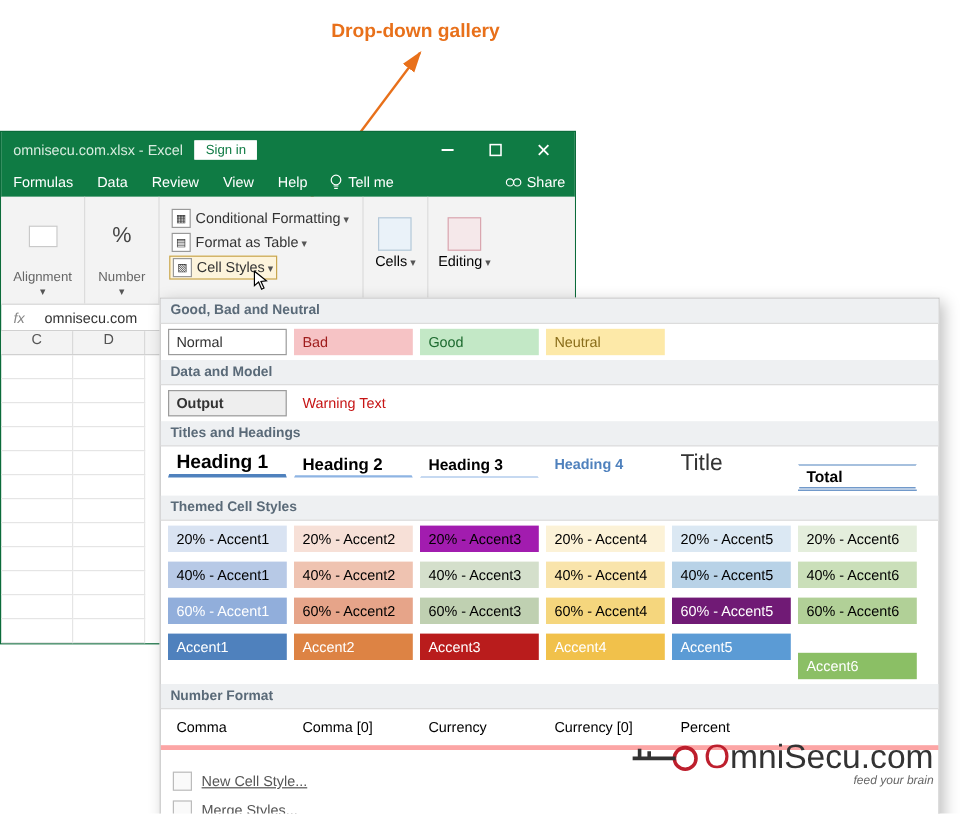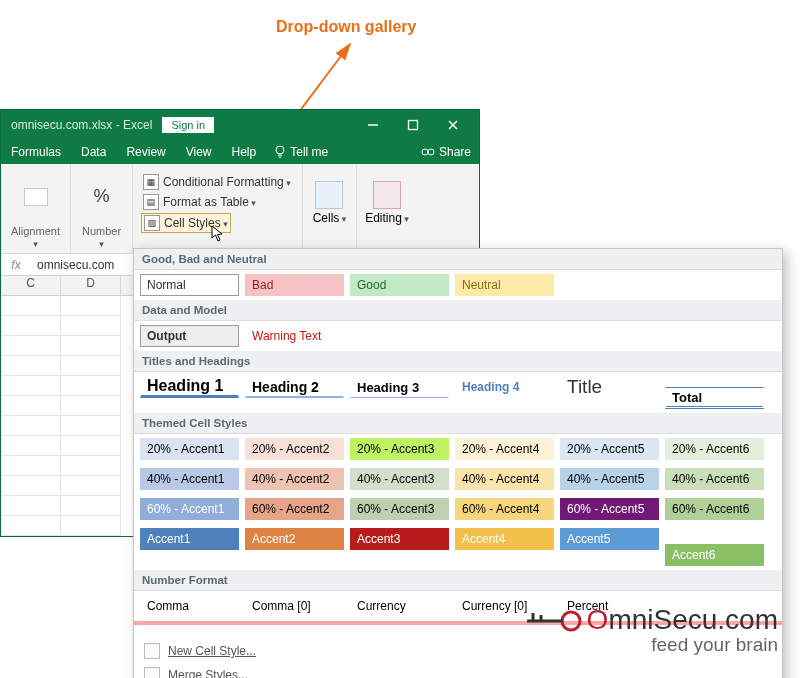--- a/index.html
+++ b/index.html
@@ -47,21 +47,21 @@
   .gal-header { background: #eef0f2; color: #5a6a78; font-weight: bold; font-size: 11.5px; padding: 4px 8px; border-bottom: 1px solid #dcdcdc; }
   .gal-row { display: flex; padding: 4px 6px; gap: 6px; flex-wrap: wrap; }
   .swatch { width: 99px; height: 22px; display: flex; align-items: center; padding: 0 6px; font-size: 12px; border: 1px solid transparent; cursor: pointer; overflow: hidden; white-space: nowrap; }
   .sw-bordered { border: 1px solid #9b9b9b; background: #fff; }
   .gal-footer-item { display: flex; align-items: center; gap: 8px; padding: 4px 10px; color: #555; font-size: 12px; cursor: pointer; text-decoration: underline; }
   .gal-footer-item .fi-icon { width: 16px; height: 16px; border: 1px solid #bbb; background: #fafafa; }
 
   .omnisecu { position: absolute; right: 22px; bottom: 22px; text-align: right; z-index: 30; }
   .omnisecu .brand { font-size: 28px; color: #333; }
   .omnisecu .brand .o-red { color: #bd1f2d; }
-  .omnisecu .tag { font-size: 19px; color: #666; margin-top: -2px; }
+  .omnisecu .tag { font-size: 10px; color: #666; font-style: italic; margin-top: -2px; }
   .key-svg { display:inline-block; vertical-align: -4px; margin-right: 4px; }
 
   .cursor { position:absolute; left: 211px; top: 225px; z-index: 40; font-size: 15px; pointer-events:none; }
 </style>
 </head>
 <body>
 
 <div class="callout-label">Drop-down gallery</div>
 <svg class="arrow-svg" width="160" height="190">
   <defs>
@@ -259,21 +259,21 @@
       <div class="swatch" style="font-weight: bold; font-size: 13px; border-bottom: 1.5px solid rgb(142, 180, 227);">Heading 3</div>
       <div class="swatch" style="color: rgb(79, 129, 189); font-weight: bold; font-size: 12px;">Heading 4</div>
       <div class="swatch" style="color: rgb(51, 51, 51); font-size: 19px;">Title</div>
       <div class="swatch" style="font-weight: bold; font-size: 13px; border-bottom: 3px double rgb(79, 129, 189); border-top: 1px solid rgb(79, 129, 189); margin-top: 11px;">Total</div>
     </div>
 
   <div class="gal-header">Themed Cell Styles</div>
   <div class="gal-row">
       <div class="swatch" style="background: rgb(217, 227, 242);">20% - Accent1</div>
       <div class="swatch" style="background: rgb(247, 224, 215);">20% - Accent2</div>
-      <div class="swatch" style="background: #bef264; text-align: center;">20% - Accent3</div>
+      <div class="swatch" style="background: #a21caf; text-align: center;">20% - Accent3</div>
       <div class="swatch" style="background: rgb(252, 242, 215);">20% - Accent4</div>
       <div class="swatch" style="background: rgb(219, 232, 243);">20% - Accent5</div>
       <div class="swatch" style="background: rgb(228, 238, 220);">20% - Accent6</div>
     </div>
   <div class="gal-row">
       <div class="swatch" style="background: rgb(183, 201, 230);">40% - Accent1</div>
       <div class="swatch" style="background: rgb(239, 195, 177);">40% - Accent2</div>
       <div class="swatch" style="background: rgb(212, 223, 203);">40% - Accent3</div>
       <div class="swatch" style="background: rgb(249, 228, 171);">40% - Accent4</div>
       <div class="swatch" style="background: rgb(184, 210, 231);">40% - Accent5</div>

